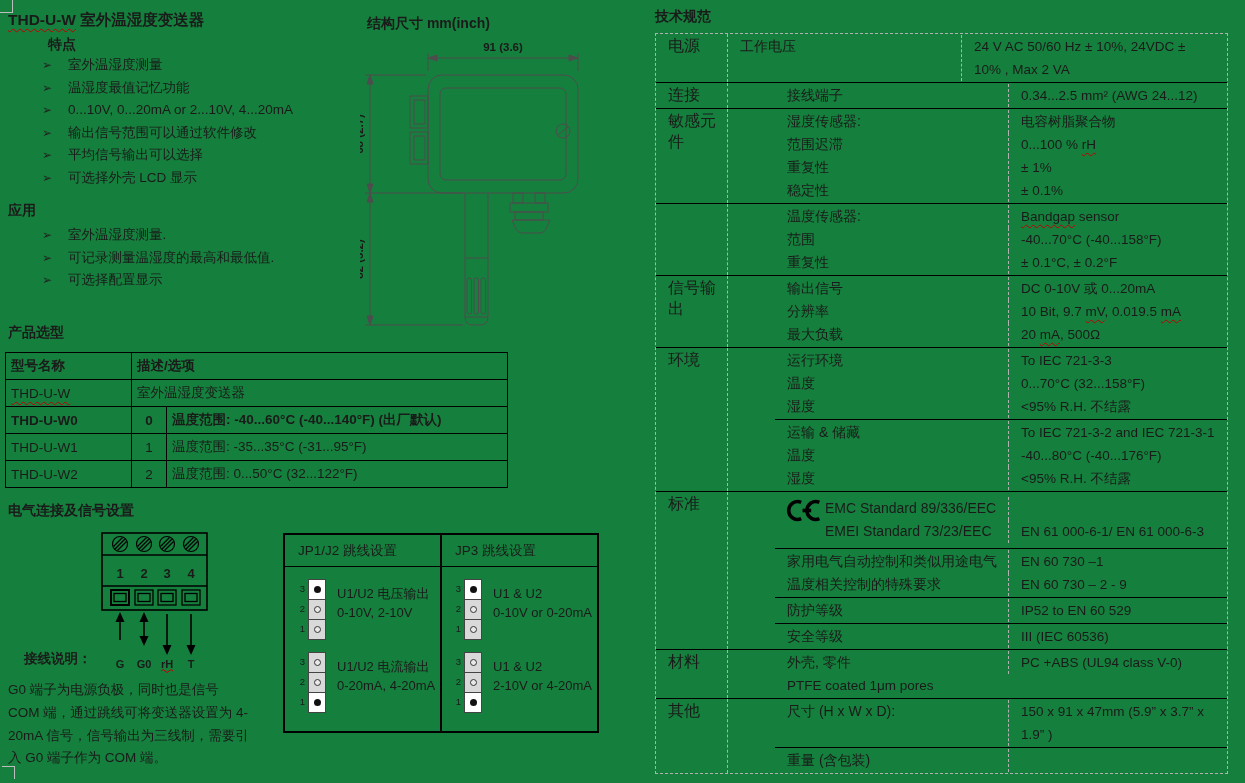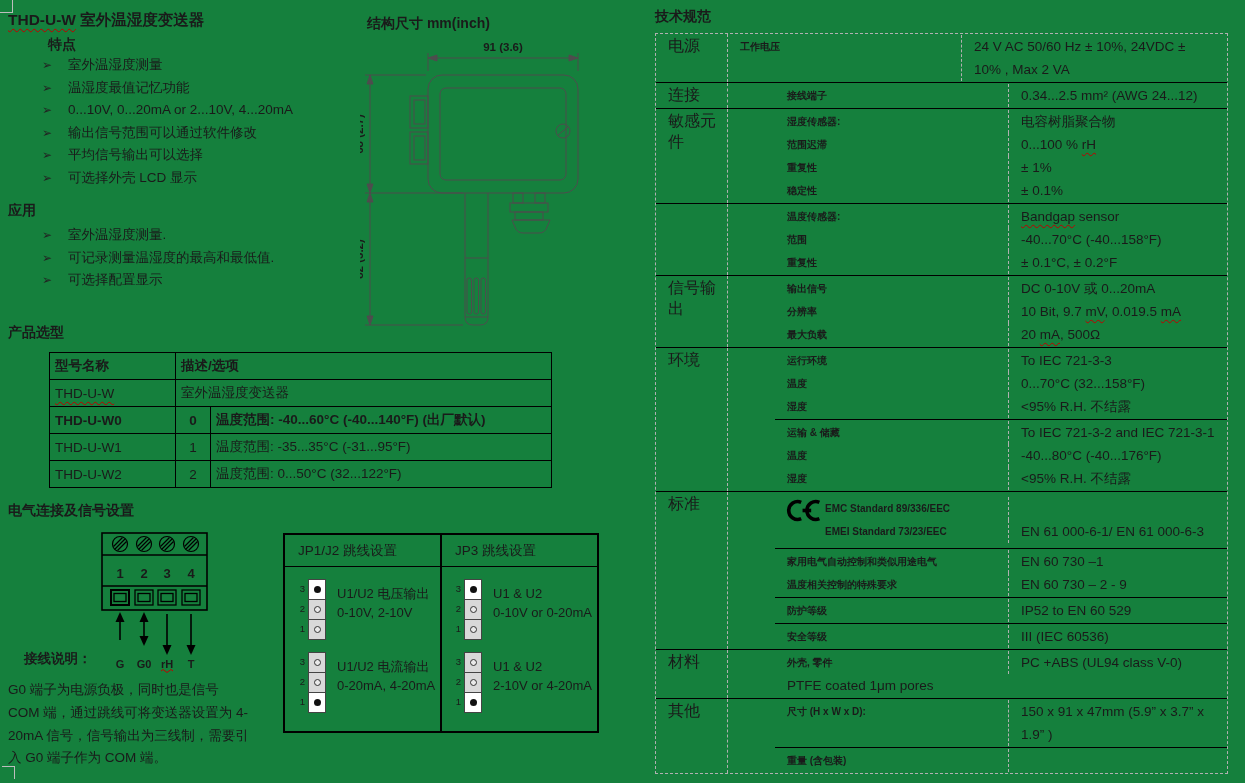--- a/index.html
+++ b/index.html
@@ -12,21 +12,21 @@
   .corner{position:absolute;width:12px;height:12px;}
   .corner.tl{left:0;top:0;border-right:1px solid #bdbdbd;border-bottom:1px solid #bdbdbd;}
   .corner.bl{left:2px;top:766px;border-right:1px solid #bdbdbd;border-top:1px solid #bdbdbd;}
   
   #title{position:absolute;left:8px;top:10px;font-size:15.5px;font-weight:bold;white-space:nowrap;}
   
   .blist{position:absolute;left:8px;}
   .bitem{height:22.5px;line-height:22.5px;padding-left:34px;white-space:nowrap;display:flex;}
   .bitem .arr{width:26px;font-size:12px;color:#222;}
   
-  #prod-table{position:absolute;left:5px;top:352px;border-collapse:collapse;margin-left:44px;}
+  #prod-table{position:absolute;left:5px;top:352px;border-collapse:collapse;}
   #prod-table td,#prod-table th{border:1.4px solid #000;padding:2px 5px;height:22px;
       font-size:13.5px;text-align:left;font-weight:normal;white-space:nowrap;}
   #prod-table th{font-weight:bold;}
   #prod-table .c-model{width:115px;}
   #prod-table .c-opt{width:24px;text-align:center;}
   #prod-table .c-desc{width:330px;}
   #prod-table tr.bold td{font-weight:bold;}
   
   #note-label{position:absolute;left:24px;top:650px;font-weight:bold;font-size:13.5px;}
   #note-text{position:absolute;left:8px;top:679px;width:278px;line-height:22.8px;font-size:13.5px;}
@@ -51,21 +51,21 @@
   .spec-group{display:flex;}
   .spec-group.bt{border-top:1px solid #000;gap:47px;}
   .spec-label{width:72px;min-width:72px;padding:2px 0 0 12px;box-sizing:border-box;
               border-right:1px dashed #b0b0b0;font-size:16px;}
   .spec-blocks{flex:1;min-width:0;}
   .spec-block{padding:1px 0;}
   .spec-block.psep{border-top:1px solid #000;}
   .spec-block.ce-block{position:relative;padding-top:5px;padding-bottom:5px;}
   .spec-row{display:flex;align-items:stretch;}
   .spec-name{width:234px;min-width:234px;padding-left:12px;box-sizing:border-box;
-             border-right:1px dashed #b0b0b0;line-height:23px;font-size:10px;white-space:nowrap;font-weight:bold;}
+             border-right:1px dashed #b0b0b0;line-height:23px;font-size:14px;white-space:nowrap;}
   .ce-block .spec-name{padding-left:50px;}
   .spec-value{flex:1;padding-left:12px;line-height:23px;font-size:13.5px;white-space:pre-wrap;}
   .ce-logo{position:absolute;left:8px;top:6px;}
   
   #terminal-svg{position:absolute;left:96px;top:528px;}
   #draw-svg{position:absolute;left:360px;top:20px;}
   #draw-title{position:absolute;left:367px;top:15px;font-weight:bold;font-size:14px;white-space:nowrap;}
   svg text{font-family:"Liberation Sans","DejaVu Sans",sans-serif;}
 </style>
 </head>

